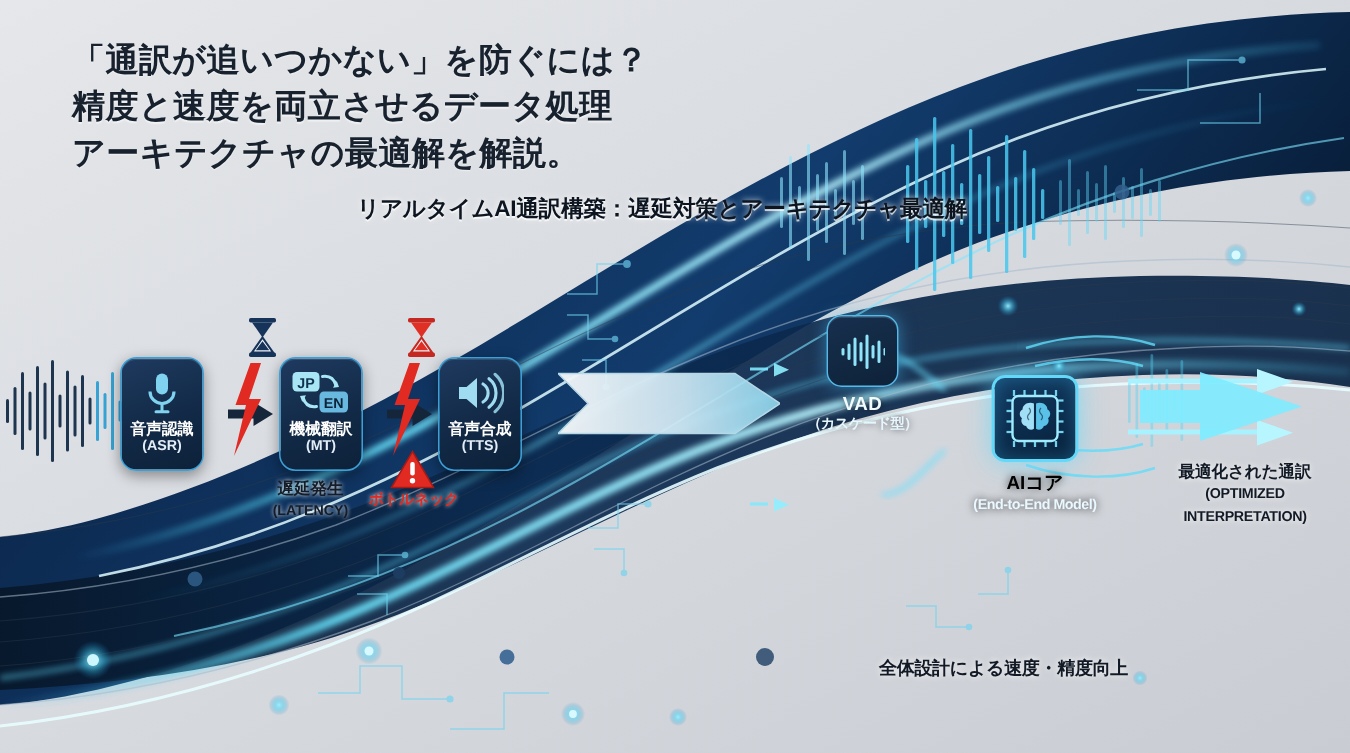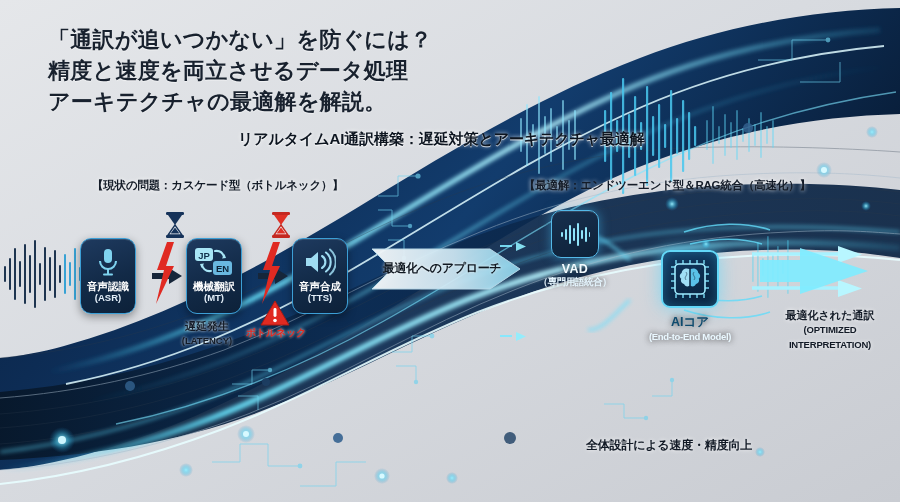--- a/index.html
+++ b/index.html
@@ -109,21 +109,21 @@
   #node-core { position:absolute; left:636px; top:250px; width:108px;
                display:flex; flex-direction:column; align-items:center; }
   #node-core .chip {
     width:58px; height:58px; border-radius:9px;
     background:linear-gradient(160deg,#123b63 0%,#0a2policy 0%,#07203a 100%);
     background:linear-gradient(160deg,#123b63 0%,#07203a 100%);
     border:2px solid #63d8f8;
     box-shadow:0 0 18px rgba(90,215,250,.65), inset 0 0 12px rgba(60,180,230,.35);
     display:flex; align-items:center; justify-content:center;
   }
-  #node-core .nm { font-size:12.5px; font-weight:700; color:#0c4a6e; margin-top:6px;
+  #node-core .nm { font-size:12.5px; font-weight:700; color:#000000; margin-top:6px;
                    text-shadow:0 0 6px rgba(0,0,0,.75); }
   #node-core .ab { font-size:9.5px; font-weight:700; color:#eaf8ff; letter-spacing:-.3px;
                    text-shadow:0 0 6px rgba(0,0,0,.75); }
 
   #output-label {
     position:absolute; left:768px; top:308px; width:124px; text-align:center;
     font-size:11px; font-weight:700; color:#121a26; line-height:1.3;
     text-shadow:0 0 4px rgba(255,255,255,.9);
   }
   #output-label .en { font-size:9.5px; letter-spacing:-.2px; }
@@ -400,22 +400,20 @@
         <path d="M684,310 C714,320 746,320 770,312"></path>
       </g>
     </g>
   </svg>
 
   <div class="title">「通訳が追いつかない」を防ぐには？
 精度と速度を両立させるデータ処理
 アーキテクチャの最適解を解説。</div>
   <div class="subtitle">リアルタイムAI通訳構築：遅延対策とアーキテクチャ最適解</div>
 
-  <div class="sec-head" id="head-left">【現状の問題：カスケード型（ボトルネック）】</div>
-  <div class="sec-head" id="head-right">【最適解：エンドツーエンド型＆RAG統合（高速化）】</div>
 
   <div class="node" id="node-asr">
     <div class="ico">
       <svg width="26" height="30" viewBox="0 0 26 30">
         <rect x="9" y="2" width="8" height="14" rx="4" fill="#7fd3ef"></rect>
         <path d="M5,14 a8,8 0 0 0 16,0" fill="none" stroke="#7fd3ef" stroke-width="2.1"></path>
         <rect x="12" y="22" width="2" height="5" fill="#7fd3ef"></rect>
         <rect x="8" y="26.5" width="10" height="2" rx="1" fill="#7fd3ef"></rect>
       </svg>
     </div>
@@ -492,39 +490,38 @@
 
   <div class="lat-lbl">
     <span>遅延発生</span><br>
     <span class="en">(LATENCY)</span>
   </div>
   <div id="bottleneck-lbl">ボトルネック</div>
 
   <svg id="approach-chevron" viewBox="0 0 148 52">
     <polygon points="0,6 118,6 148,26 118,46 0,46 20,26" fill="url(#gChev)" stroke="#b6d7e6" stroke-width="1"></polygon>
   </svg>
-  <div id="approach-label">最適化へのアプローチ</div>
 
   <div class="rnode" id="node-vad">
     <div class="tile">
       <svg width="30" height="24" viewBox="0 0 30 24">
         <g fill="#8fe4fa">
           <rect x="1" y="10" width="2" height="5" rx="1"></rect>
           <rect x="5" y="7" width="2" height="11" rx="1"></rect>
           <rect x="9" y="3" width="2" height="19" rx="1"></rect>
           <rect x="13" y="6" width="2" height="13" rx="1"></rect>
           <rect x="17" y="1" width="2" height="23" rx="1"></rect>
           <rect x="21" y="8" width="2" height="9" rx="1"></rect>
           <rect x="25" y="5" width="2" height="15" rx="1"></rect>
           <rect x="29" y="10" width="1.6" height="5" rx=".8"></rect>
         </g>
       </svg>
     </div>
     <div class="nm">VAD</div>
-    <div class="ab">（専門用語統合）</div>
+    <div class="ab">（カスケード型）</div>
   </div>
 
 
   <div id="node-core">
     <div class="chip">
       <svg width="42" height="42" viewBox="0 0 42 42">
         <g stroke="#7fe4ff" stroke-width="1.5" fill="none" opacity=".9">
           <line x1="7" y1="2" x2="7" y2="6"></line>
             <line x1="14" y1="2" x2="14" y2="6"></line>
           <line x1="21" y1="2" x2="21" y2="6"></line>

